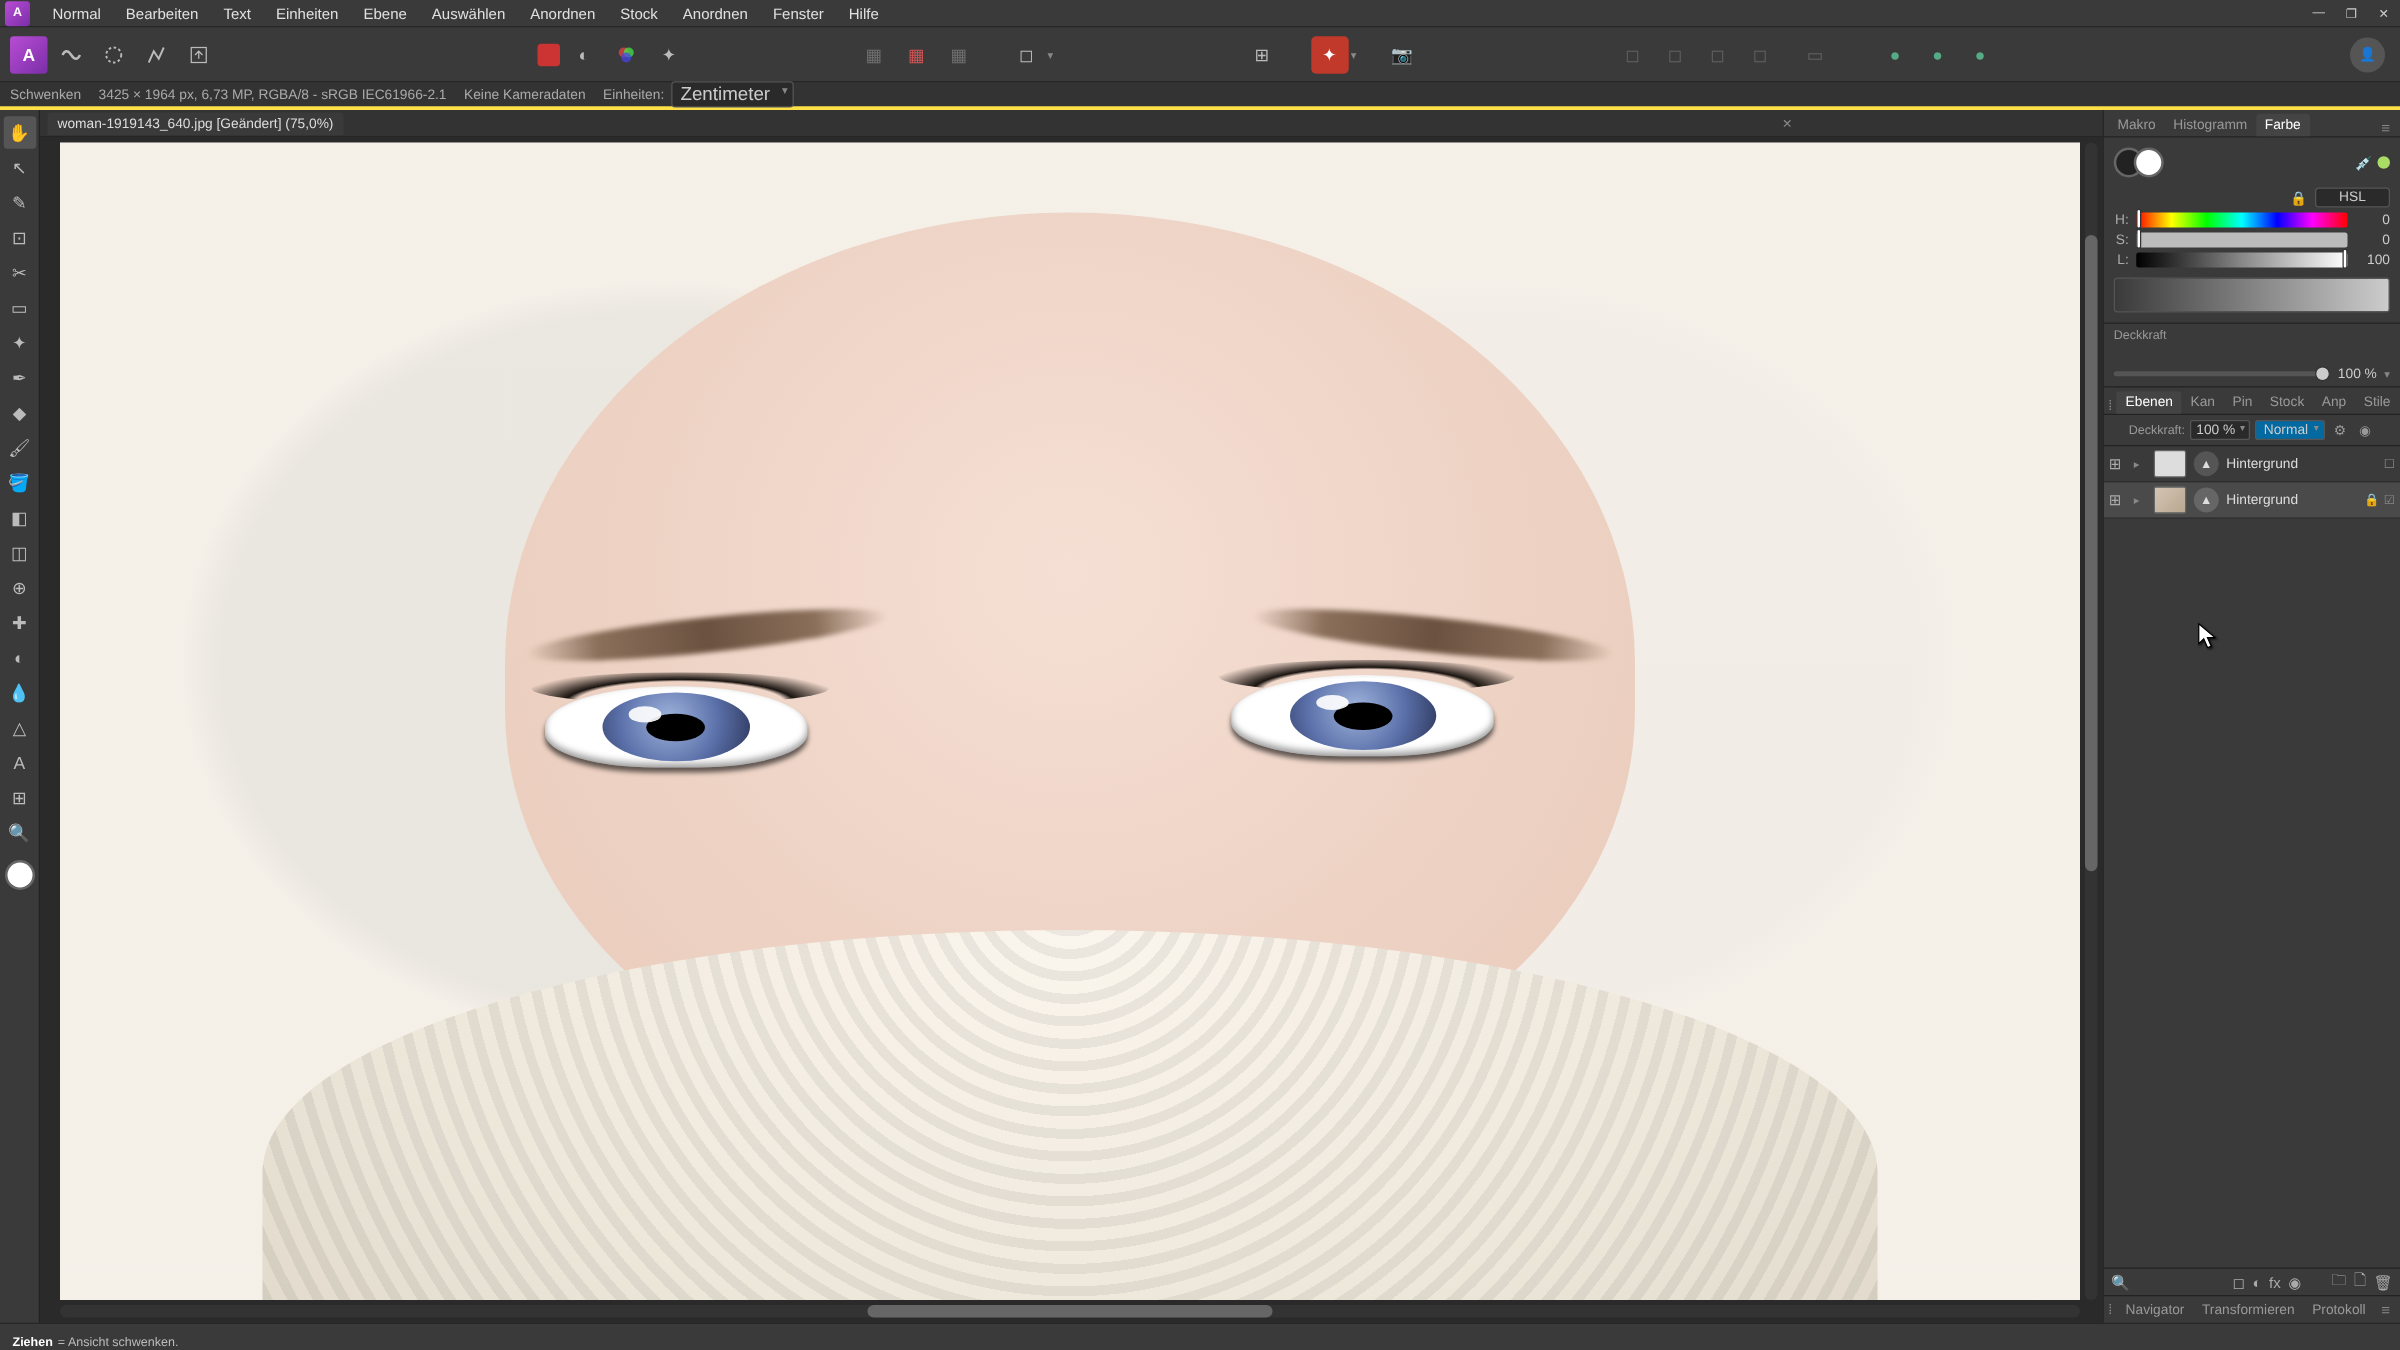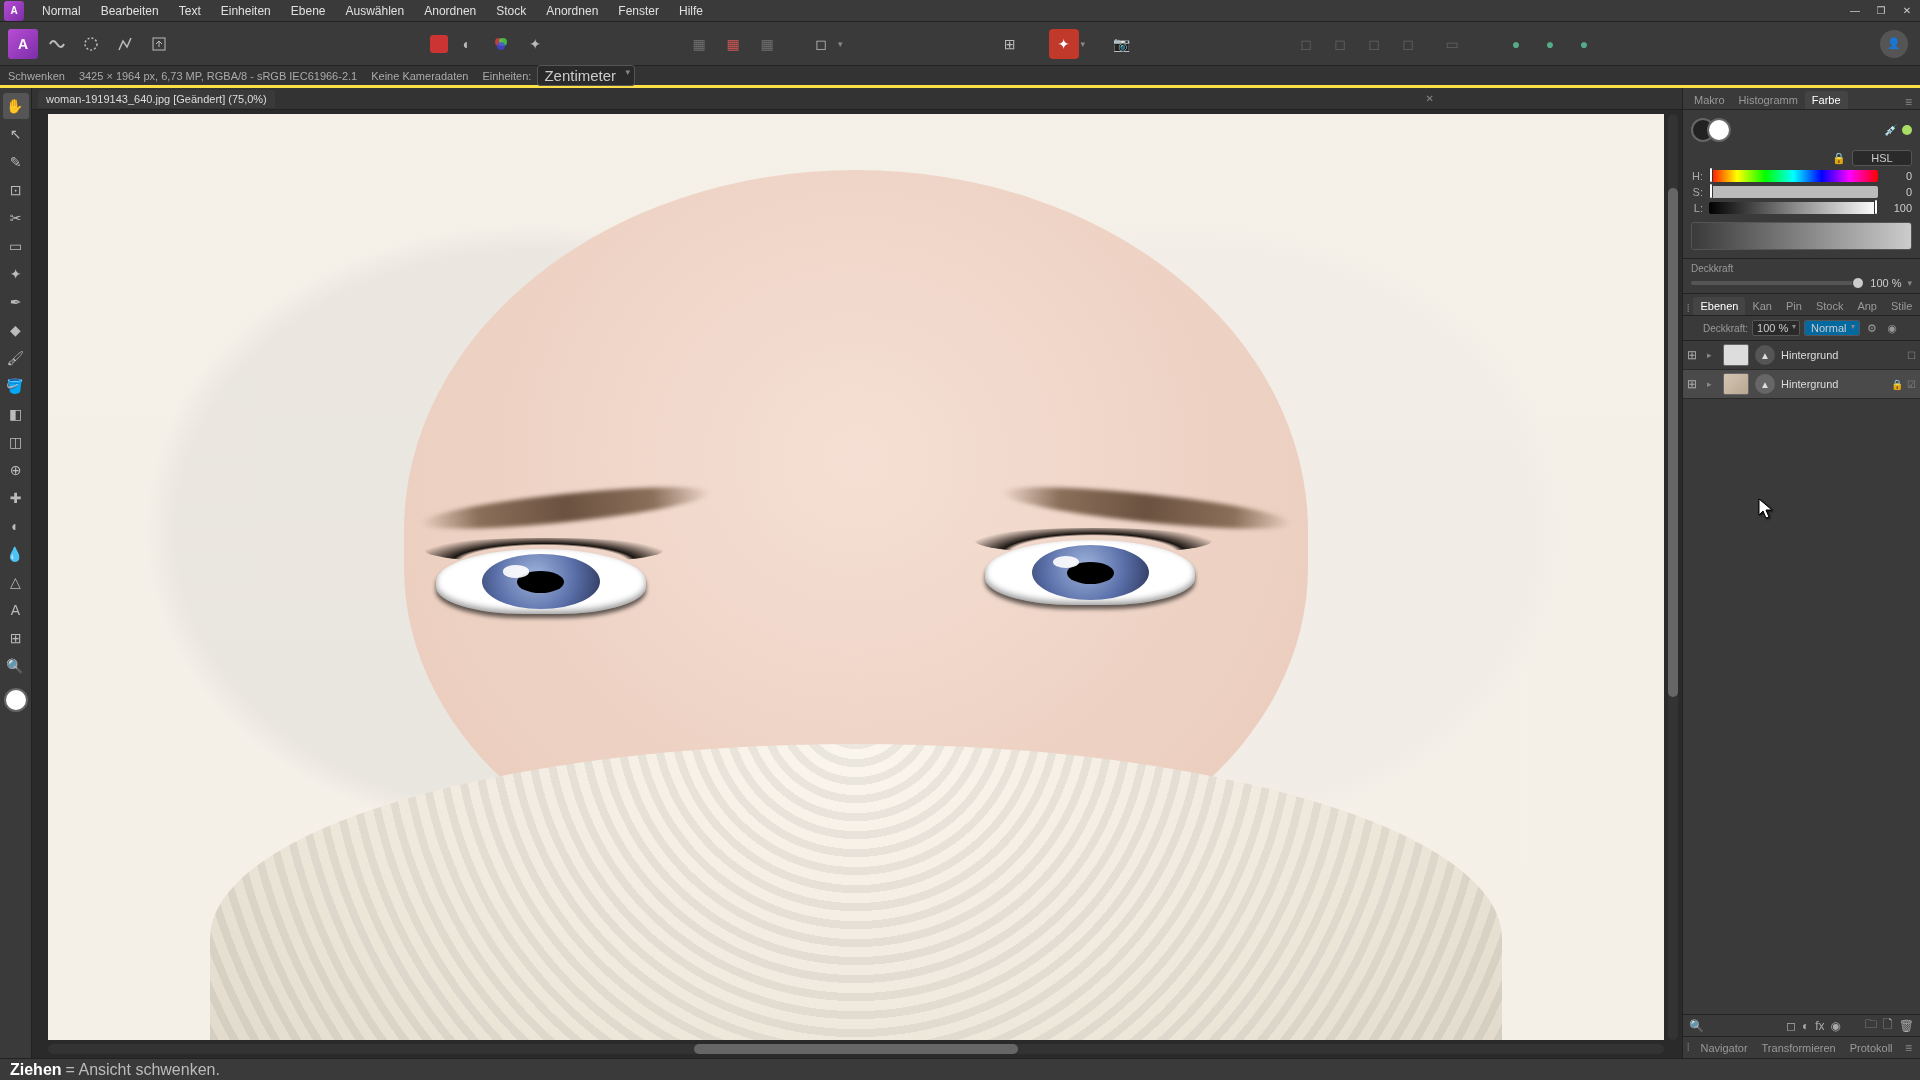--- a/index.html
+++ b/index.html
@@ -69,21 +69,21 @@
 .slider-row{display:flex;align-items:center;gap:6px;margin:4px 0}
 .slider-label{width:12px;text-align:right;color:#aaa}
 .slider-track{flex:1;height:12px;border-radius:2px;position:relative}
 .hue-track{background:linear-gradient(90deg,#f00,#ff0,#0f0,#0ff,#00f,#f0f,#f00)}
 .sat-track{background:linear-gradient(90deg,#888,#f00)}
 .lig-track{background:linear-gradient(90deg,#000,#888,#fff)}
 .slider-thumb{position:absolute;width:4px;height:16px;background:#fff;border:1px solid #333;top:-3px;border-radius:2px}
 .slider-val{width:28px;text-align:right;color:#ccc}
 .grad-preview{height:28px;background:linear-gradient(90deg,#3a3a3a,#ccc);border:1px solid #555;margin-top:8px;border-radius:3px}
 .opacity-row{padding:4px 8px;border-bottom:1px solid #222}
-.op-label{font-size:10px;color:#999;margin-bottom:3px;display:block}
+.op-label{font-size:10px;color:#999;margin-bottom:19px;display:block}
 .op-slider{display:flex;align-items:center;gap:6px}
 .op-track{flex:1;height:4px;background:#555;border-radius:2px;position:relative}
 .op-thumb{position:absolute;right:0;top:-4px;width:12px;height:12px;background:#ccc;border-radius:50%;border:1px solid #333}
 .layers-panel{flex:1;display:flex;flex-direction:column}
 .layer-ctrl{display:flex;align-items:center;padding:4px 20px;gap:4px;border-bottom:1px solid #222}
 .lc-label{color:#999;font-size:10px}
 .lc-val{background:#2a2a2a;border:1px solid #555;padding:1px 4px;border-radius:2px;width:48px;position:relative}
 .lc-val::after{content:"▾";position:absolute;right:3px;font-size:8px;color:#888}
 .blend-sel{background:#0369a1;border:1px solid #555;padding:1px 6px;border-radius:2px;flex:1;position:relative}
 .blend-sel::after{content:"▾";position:absolute;right:4px;font-size:8px;color:#888}
@@ -95,21 +95,21 @@
 .layer-exp{width:10px;color:#888;font-size:9px}
 .layer-thumb{width:26px;height:22px;background:linear-gradient(135deg,#d4c4b4,#b8a890);border:1px solid #666;border-radius:2px}
 .layer-thumb.mask{background:#ddd}
 .layer-type{width:20px;height:20px;background:#555;border-radius:50%;display:flex;align-items:center;justify-content:center;font-size:10px;color:#ddd}
 .layer-name{flex:1;color:#ddd}
 .layer-icons{display:flex;gap:3px;color:#888;font-size:10px}
 .layer-footer{height:22px;display:flex;align-items:center;padding:0 6px;gap:6px;border-top:1px solid #222;color:#999}
 .lf-spacer{flex:1}
 .lf-ico{font-size:12px;color:#aaa}
 .bottom-tabs{height:22px;border-top:1px solid #222;display:flex;align-items:center;padding:0 4px}
-.statusbar{height:22px;background:#3a3a3a;display:flex;align-items:center;padding:0 10px;font-size:16px;color:#bbb;border-top:1px solid #222}
+.statusbar{height:22px;background:#3a3a3a;display:flex;align-items:flex-end;padding:0 10px;font-size:10px;color:#bbb;border-top:1px solid #222}
 .statusbar b{color:#fff;margin-right:4px}
 .cursor{position:absolute;left:1758px;top:498px;pointer-events:none;z-index:99}
 .cursor svg{filter:drop-shadow(1px 1px 1px rgba(0,0,0,.8))}
 </style>
 </head>
 <body>
 
 <div class="menubar">
   <div class="app-icon">A</div>
   <div class="menu-item">Normal</div>

